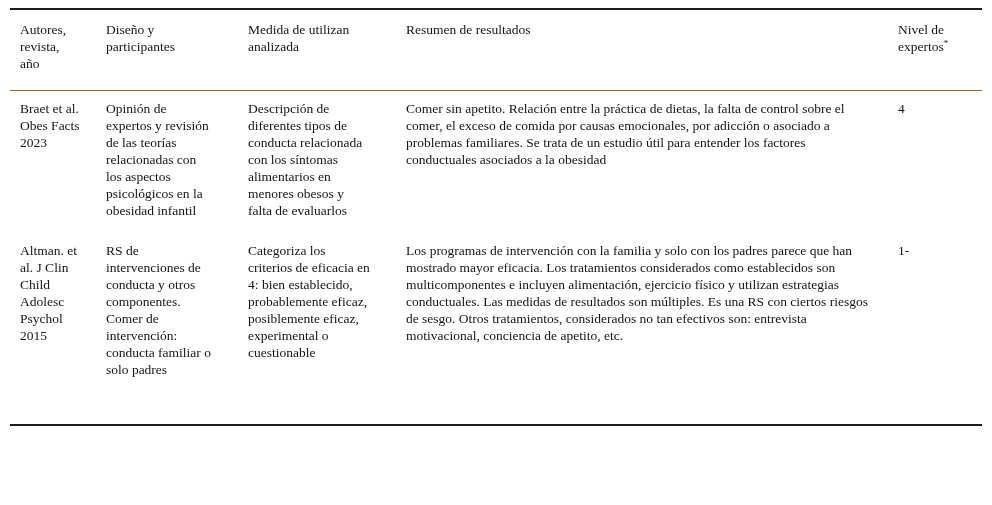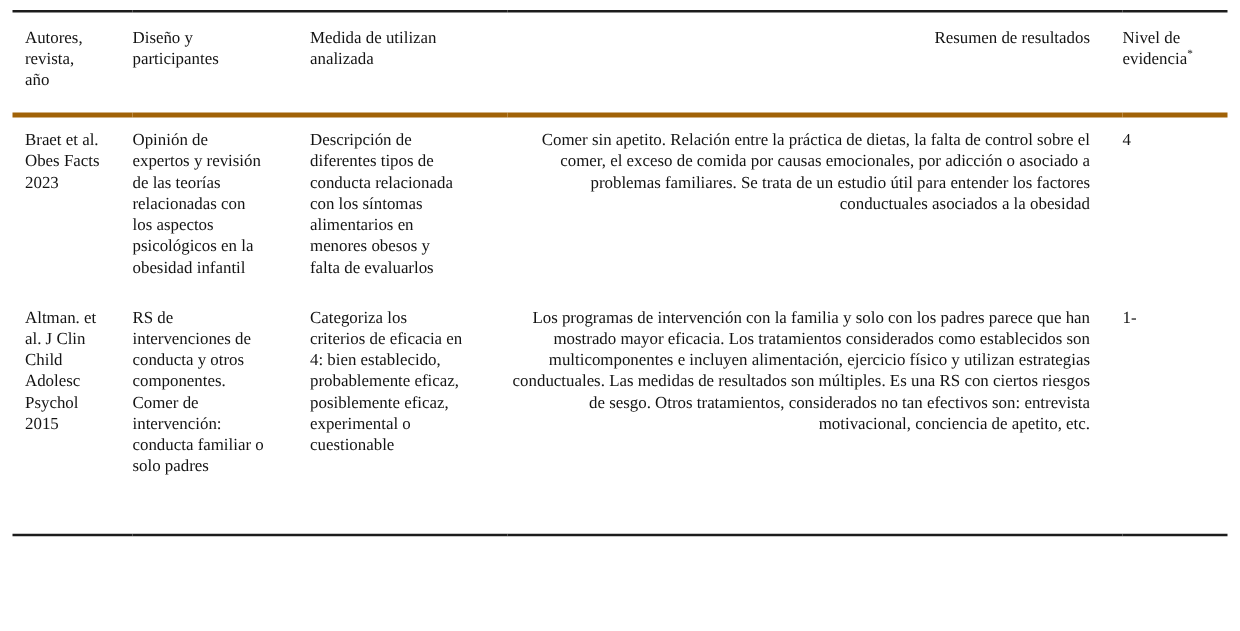--- a/index.html
+++ b/index.html
@@ -24,30 +24,30 @@
   th, td {
     vertical-align: top;
     text-align: left;
     font-weight: normal;
     font-size: 13.5px;
     line-height: 17px;
     padding-top: 9px;
     padding-bottom: 14px;
   }
   thead th {
-    border-bottom: 4px solid #a16207;
+    border-bottom: 1px solid #a16207;
     padding-top: 11px;
     padding-bottom: 18px;
   }
   tbody tr:last-child td { padding-bottom: 46px; }
 
   .c1 { width: 96px;  padding-left: 10px; padding-right: 24px; }
   .c2 { width: 142px; padding-right: 34px; }
   .c3 { width: 158px; padding-right: 36px; }
-  .c4 { width: 492px; padding-right: 26px; text-align: right; }
+  .c4 { width: 492px; padding-right: 26px; }
   .c5 { width: 84px;  padding-right: 6px; }
 
   sup.footnote {
     font-size: 9px;
     line-height: 0;
     vertical-align: super;
   }
 </style>
 </head>
 <body>
@@ -62,21 +62,21 @@
         <th class="c2">
           <span>Diseño y participantes</span>
         </th>
         <th class="c3">
           <span>Medida de utilizan analizada</span>
         </th>
         <th class="c4">
           <span>Resumen de resultados</span>
         </th>
         <th class="c5">
-          <span>Nivel de evidencia</span><sup class="footnote">*</sup>
+          <span>Nivel de expertos</span><sup class="footnote">*</sup>
         </th>
       </tr>
     </thead>
     <tbody>
       <tr>
         <td class="c1">Braet et al. Obes Facts 2023</td>
         <td class="c2">Opinión de expertos y revisión de las teorías relacionadas con los aspectos psicológicos en la obesidad infantil</td>
         <td class="c3">Descripción de diferentes tipos de conducta relacionada con los síntomas alimentarios en menores obesos y falta de evaluarlos</td>
         <td class="c4">Comer sin apetito. Relación entre la práctica de dietas, la falta de control sobre el comer, el exceso de comida por causas emocionales, por adicción o asociado a problemas familiares. Se trata de un estudio útil para entender los factores conductuales asociados a la obesidad</td>
         <td class="c5">4</td>

